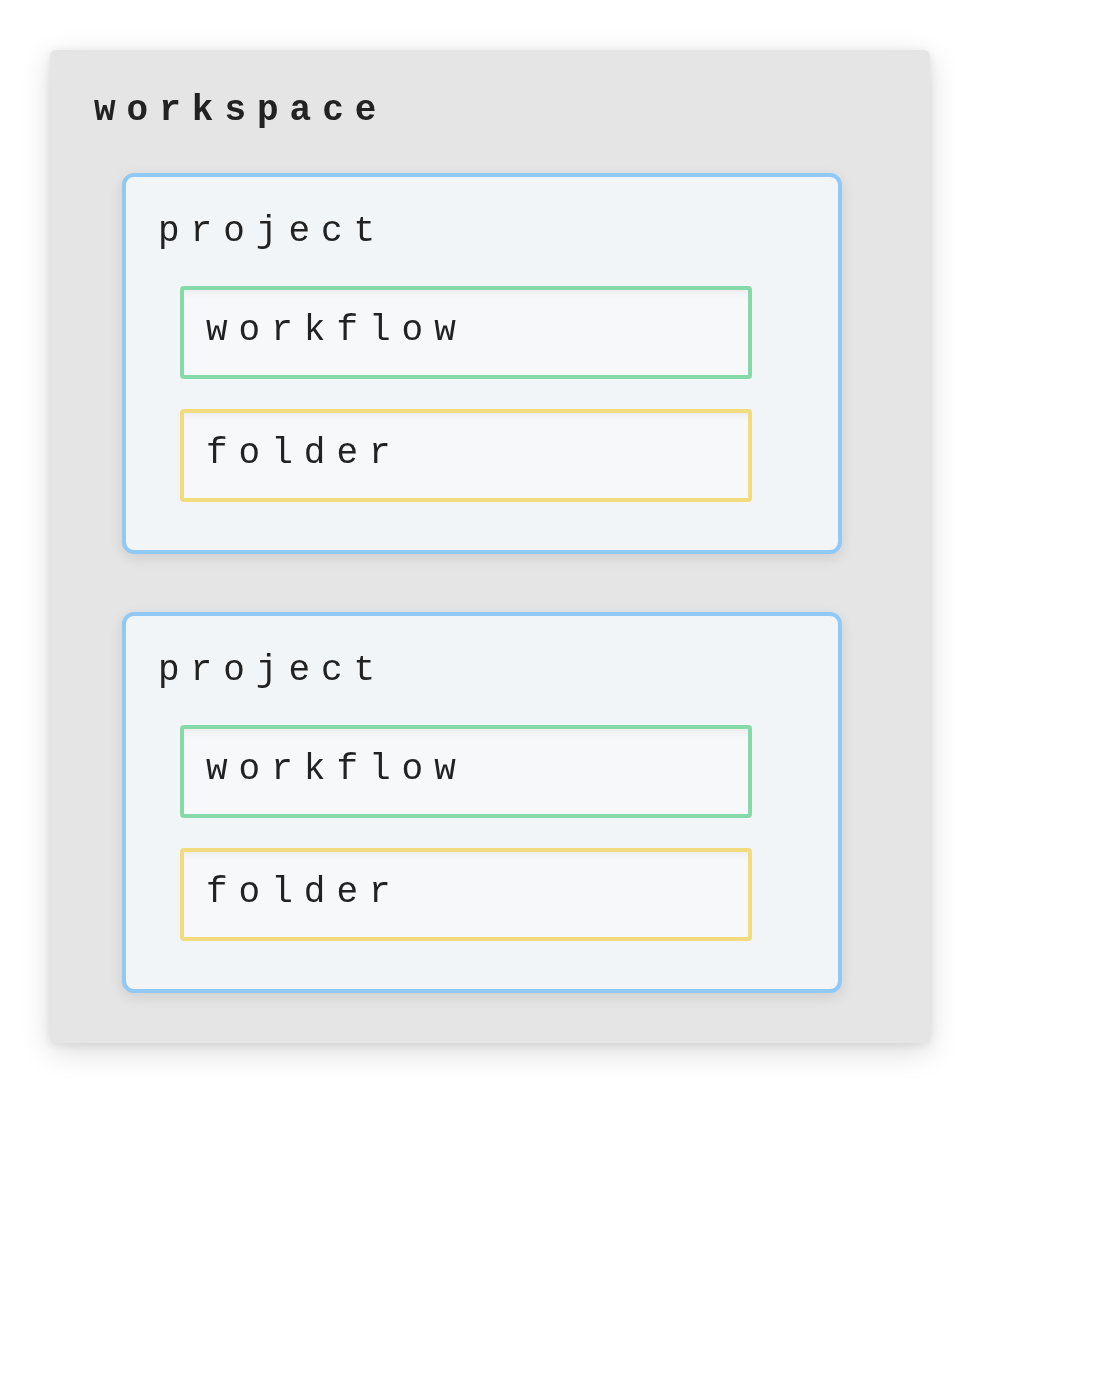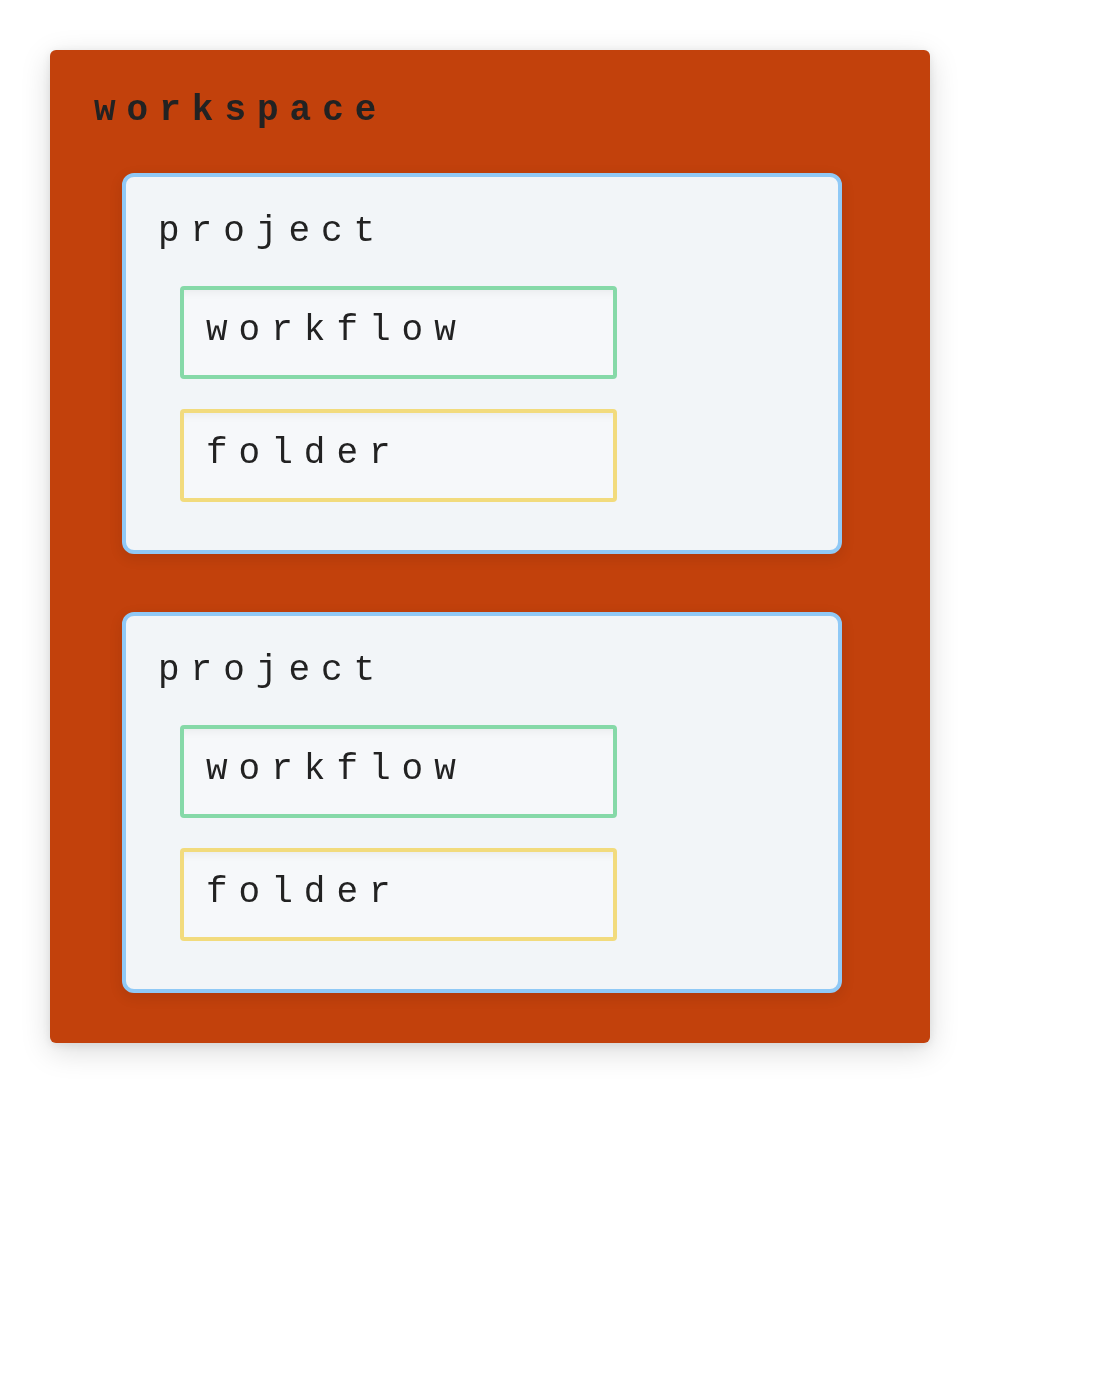--- a/index.html
+++ b/index.html
@@ -11,21 +11,21 @@
       font-family: "Courier New", Courier, monospace;
       background: #ffffff;
       width: 1111px;
       height: 1389px;
       padding: 50px;
       display: flex;
       align-items: flex-start;
       justify-content: flex-start;
     }
     .workspace {
-      background: #c2410c;
+      background: #e5e5e5;
       border-radius: 6px;
       box-shadow: 0 8px 30px rgba(0,0,0,0.15), 0 2px 8px rgba(0,0,0,0.08);
       padding: 40px 36px 50px 36px;
       width: 880px;
     }
     .workspace-title {
       font-size: 36px;
       font-weight: bold;
       letter-spacing: 11px;
       color: #222;
@@ -53,21 +53,21 @@
       margin-bottom: 34px;
     }
     .child-box {
       border-width: 4px;
       border-style: solid;
       border-radius: 4px;
       background: #f6f8fa;
       padding: 20px 22px 24px 22px;
       margin-left: 22px;
       margin-bottom: 30px;
-      width: 437px;
+      width: 572px;
       font-size: 36px;
       letter-spacing: 11px;
       color: #222;
       box-shadow: inset 0 12px 10px -10px rgba(0,0,0,0.06);
     }
     .child-box:last-child {
       margin-bottom: 0;
     }
     .workflow-box {
       border-color: #86d9a8;

